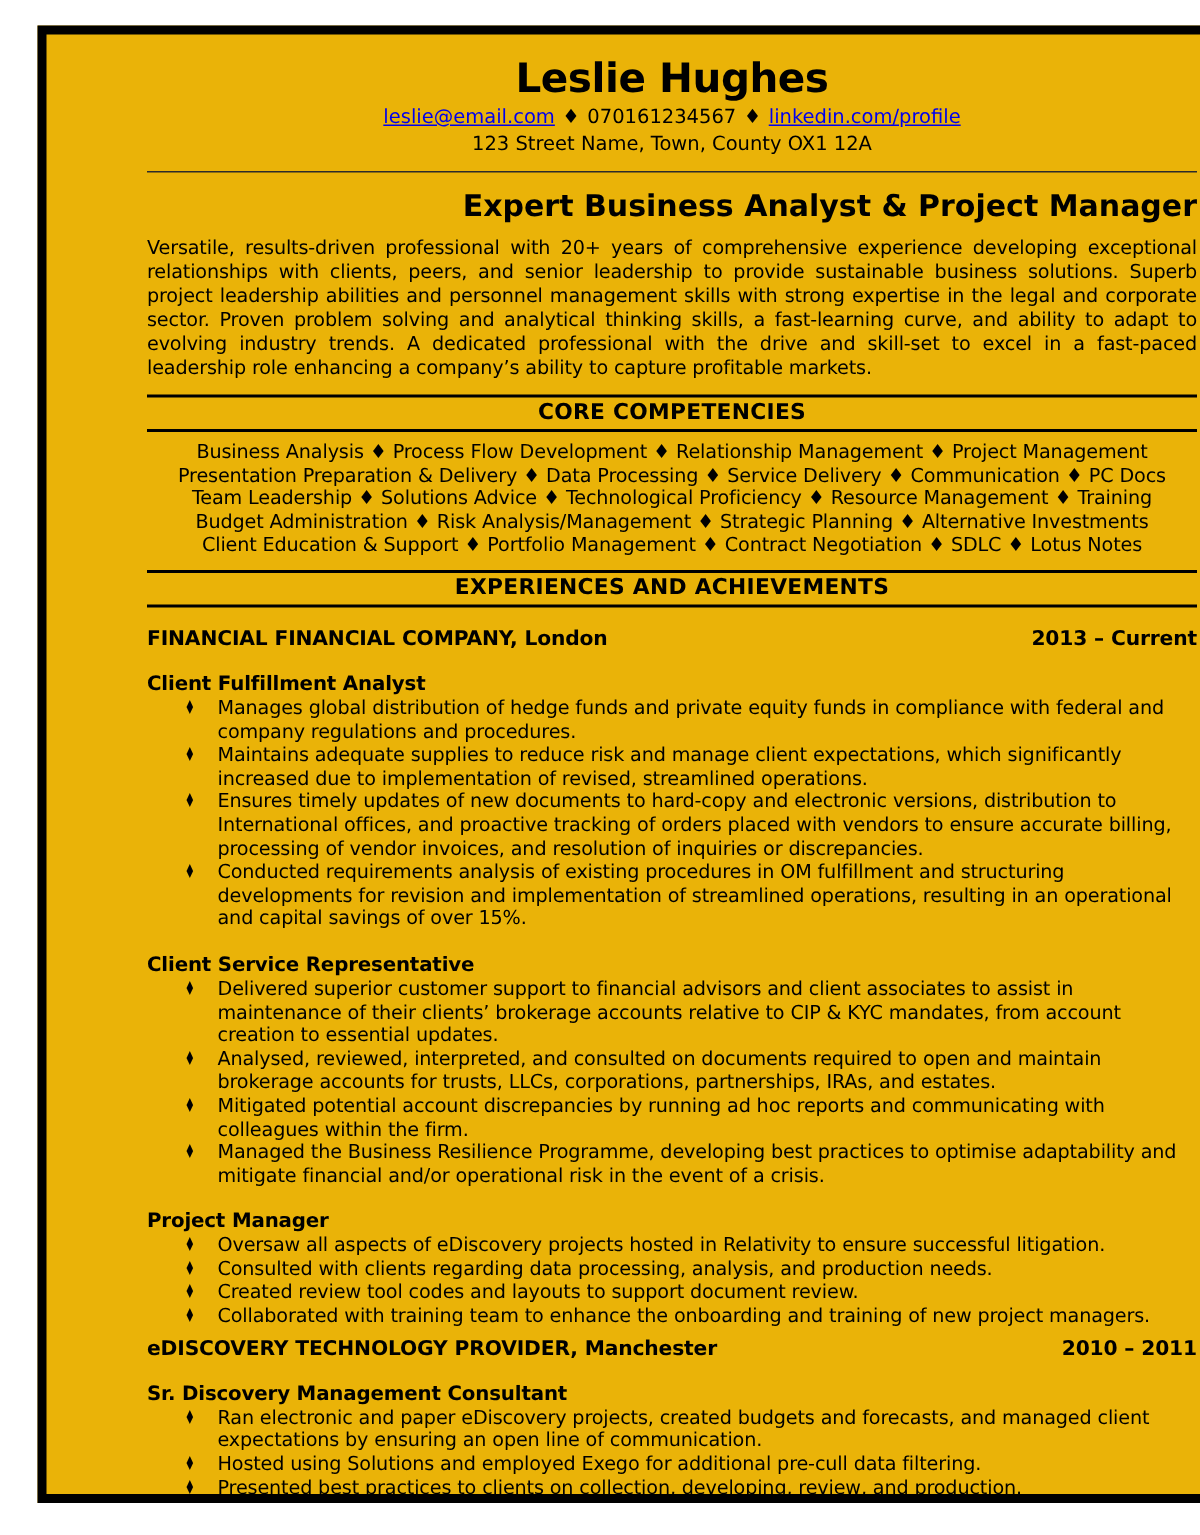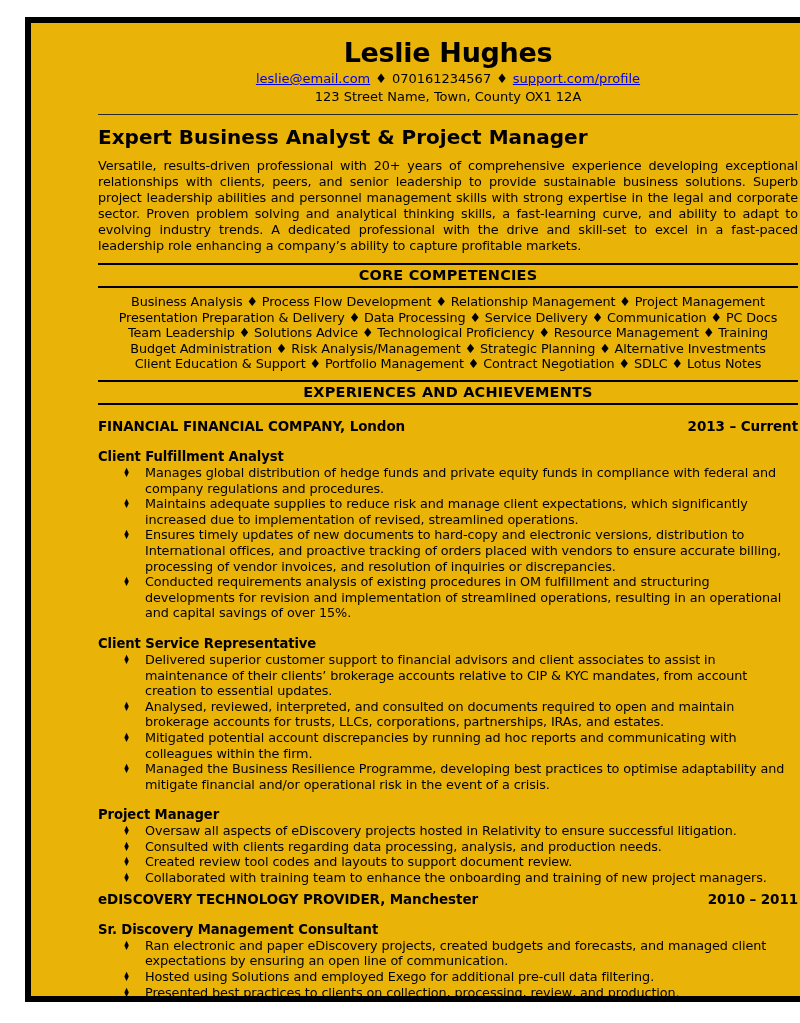--- a/index.html
+++ b/index.html
@@ -55,21 +55,21 @@
     margin: 3px 0 10px 0;
   }
   .head-rule {
     border: none;
     border-top: 1.5px solid #2b2b2b;
     margin: 0 0 10px 0;
   }
   .headline {
     font-size: 20px;
     font-weight: bold;
-    text-align: left;
+    text-align: right;
     margin: 10px 0 9px 0;
   }
   .summary {
     font-size: 12.8px;
     line-height: 1.25;
     text-align: justify;
     letter-spacing: -0.1px;
     margin: 0 0 9px 0;
   }
   .section-head {
@@ -125,21 +125,21 @@
 </style>
 </head>
 <body>
 
 <div class="frame">
   <div class="content">
 
     <div class="name">Leslie Hughes</div>
 
     <div class="contact-line">
-      <a class="link" style="color: rgb(0, 0, 238);">leslie@email.com</a><span class="sep">♦</span><span>070161234567</span><span class="sep">♦</span><a class="link" style="color: rgb(0, 0, 238);">support.com/profile</a>
+      <a class="link" style="color: rgb(0, 0, 238);">leslie@email.com</a><span class="sep">♦</span><span>070161234567</span><span class="sep">♦</span><a class="link" style="color: rgb(0, 0, 238);">linkedin.com/profile</a>
     </div>
 
     <div class="address">123 Street Name, Town, County OX1 12A</div>
 
     <hr class="head-rule">
 
     <div class="headline">Expert Business Analyst &amp; Project Manager</div>
 
     <div class="summary">Versatile, results-driven professional with 20+ years of comprehensive experience developing exceptional relationships with clients, peers, and senior leadership to provide sustainable business solutions. Superb project leadership abilities and personnel management skills with strong expertise in the legal and corporate sector. Proven problem solving and analytical thinking skills, a fast-learning curve, and ability to adapt to evolving industry trends. A dedicated professional with the drive and skill-set to excel in a fast-paced leadership role enhancing a company’s ability to capture profitable markets.</div>
 
@@ -231,21 +231,21 @@
             <div class="bullet">
               <span class="bullet-marker">♦</span>
               <span class="bullet-text">Ran electronic and paper eDiscovery projects, created budgets and forecasts, and managed client expectations by ensuring an open line of communication.</span>
             </div>
             <div class="bullet">
               <span class="bullet-marker">♦</span>
               <span class="bullet-text">Hosted using Solutions and employed Exego for additional pre-cull data filtering.</span>
             </div>
             <div class="bullet">
               <span class="bullet-marker">♦</span>
-              <span class="bullet-text">Presented best practices to clients on collection, processing, review, and production.</span>
+              <span class="bullet-text">Presented best practices to clients on collection, developing, review, and production.</span>
             </div>
             <div class="bullet">
               <span class="bullet-marker">♦</span>
               <span class="bullet-text">Coordinated productions and created data review sets and documented user rights to define who had access to specific fields and data sets in Relativity.</span>
             </div>
           </div>
         </div>
       </div>
 
   </div>

